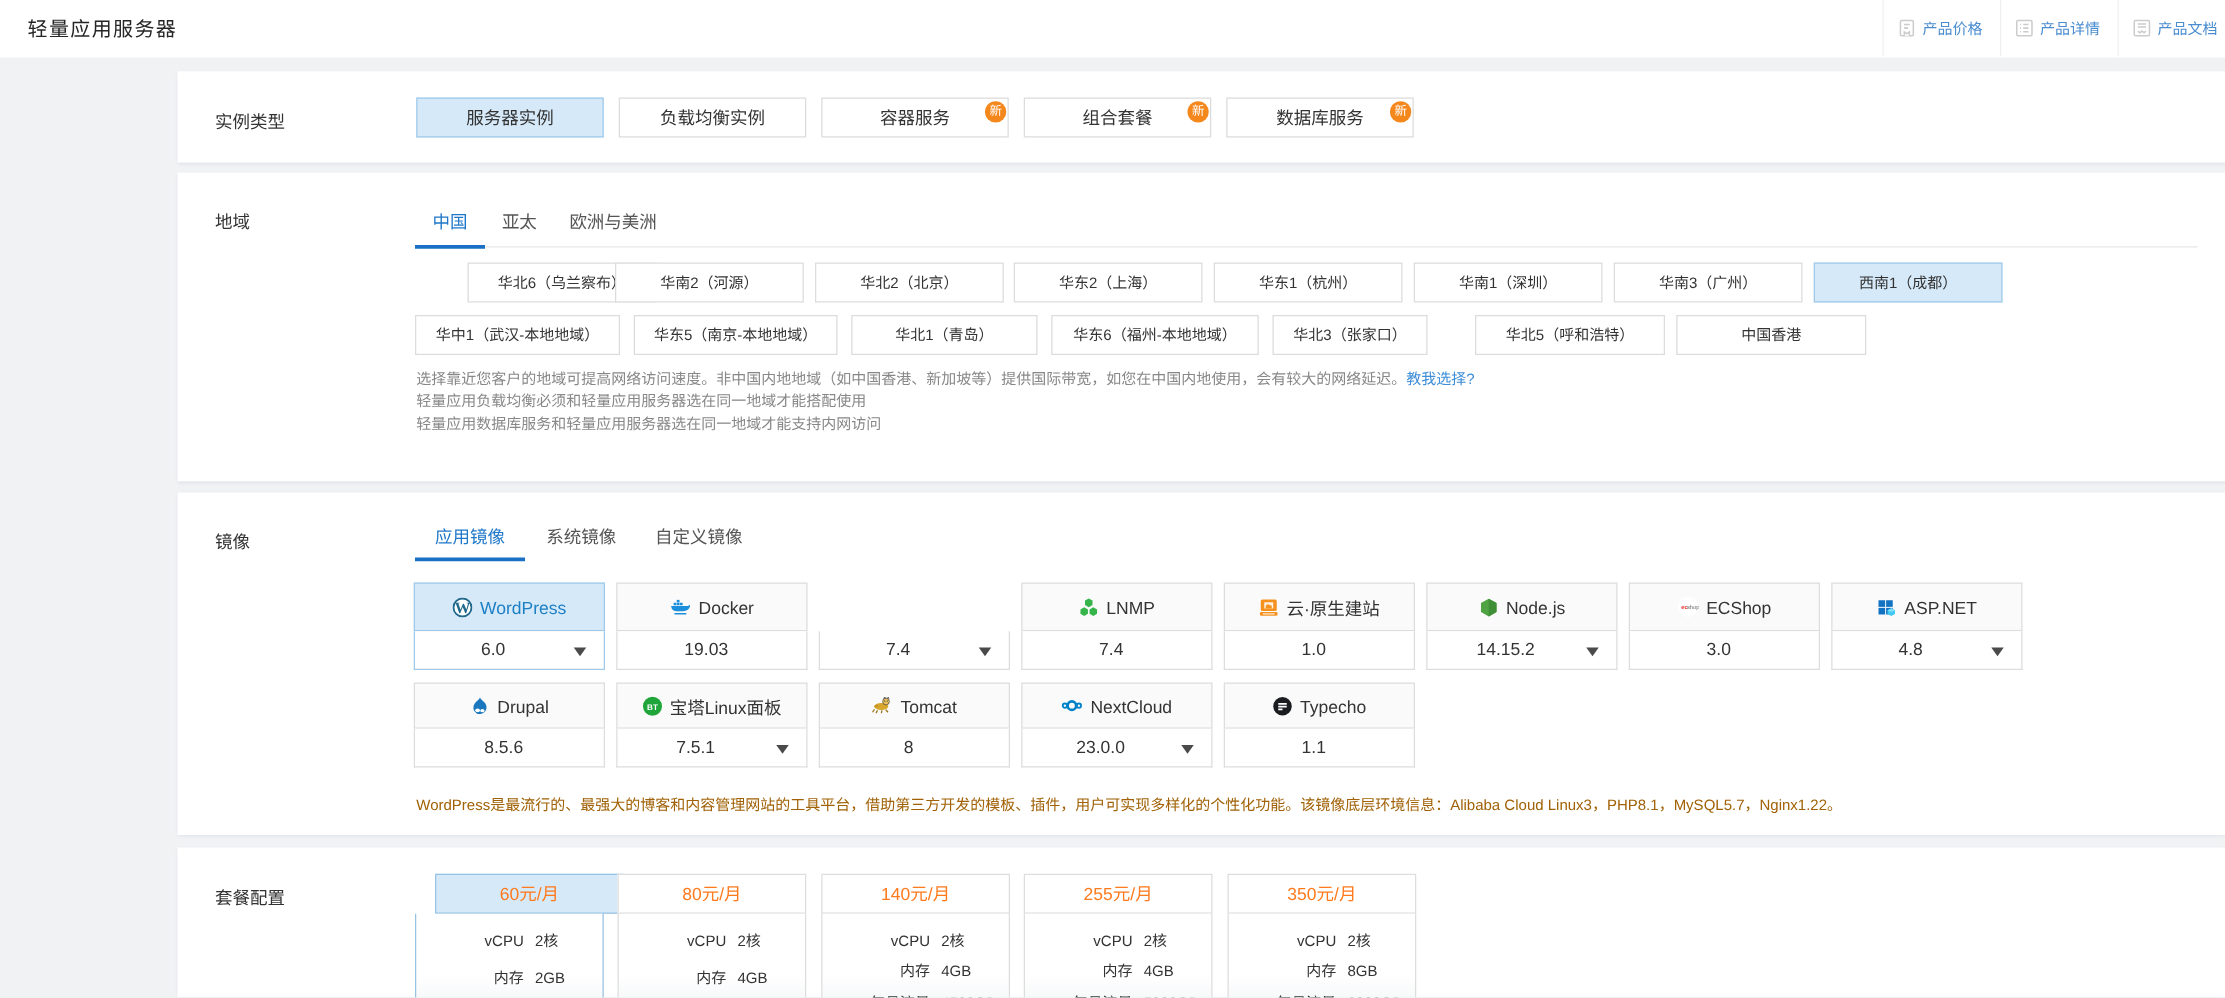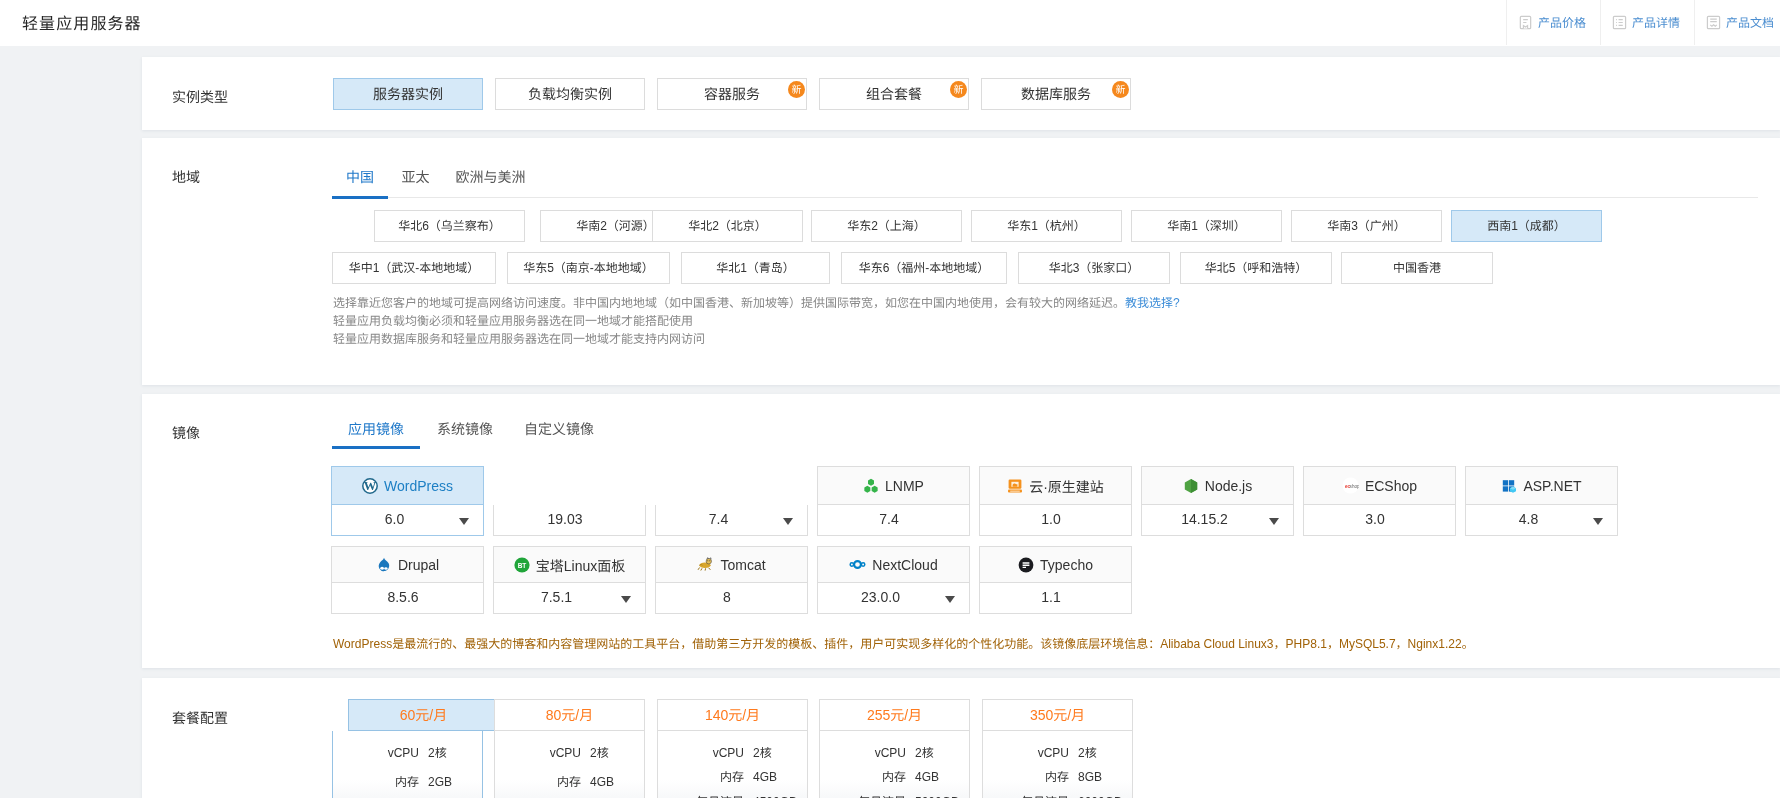--- a/index.html
+++ b/index.html
@@ -71,49 +71,57 @@
 <div class="badge" style="left:950px;top:81px;">新</div>
 <div class="badge" style="left:1112px;top:81px;">新</div>
 <div class="panel" style="top:138px;height:247px;"></div>
 <div class="slabel" style="top:166px;">地域</div>
 <div class="tab on" style="left:332px;width:56px;">中国</div>
 <div class="tab" style="left:388px;width:55px;">亚太</div>
 <div class="tab" style="left:443px;width:95px;">欧洲与美洲</div>
 <div class="hairline" style="left:332px;top:197px;width:1426px;"></div>
 <div class="tabline" style="left:332px;top:196px;width:56px;"></div>
 <div class="btn sm" style="left:332px;top:210px;width:151px;margin-left:42px;">华北6（乌兰察布）</div>
-<div class="btn sm" style="left:492px;top:210px;width:151px;margin-left:48px;">华南2（河源）</div>
+<div class="btn sm" style="left:492px;top:210px;width:151px;">华南2（河源）</div>
 <div class="btn sm" style="left:652px;top:210px;width:151px;">华北2（北京）</div>
 <div class="btn sm" style="left:811px;top:210px;width:151px;">华东2（上海）</div>
 <div class="btn sm" style="left:971px;top:210px;width:151px;">华东1（杭州）</div>
 <div class="btn sm" style="left:1131px;top:210px;width:151px;">华南1（深圳）</div>
 <div class="btn sm" style="left:1291px;top:210px;width:151px;">华南3（广州）</div>
 <div class="btn sm sel" style="left:1451px;top:210px;width:151px;">西南1（成都）</div>
 <div class="btn sm" style="left:332px;top:252px;width:164px;">华中1（武汉-本地地域）</div>
 <div class="btn sm" style="left:507px;top:252px;width:163px;">华东5（南京-本地地域）</div>
 <div class="btn sm" style="left:681px;top:252px;width:149px;">华北1（青岛）</div>
 <div class="btn sm" style="left:841px;top:252px;width:166px;">华东6（福州-本地地域）</div>
-<div class="btn sm" style="left:1018px;top:252px;width:152px;">华北3（张家口）</div>
+<div class="btn sm" style="left:1018px;top:252px;width:124px;">华北3（张家口）</div>
 <div class="btn sm" style="left:1180px;top:252px;width:152px;">华北5（呼和浩特）</div>
 <div class="btn sm" style="left:1341px;top:252px;width:152px;">中国香港</div>
 <div class="note" style="top:294px;">选择靠近您客户的地域可提高网络访问速度。非中国内地地域（如中国香港、新加坡等）提供国际带宽，如您在中国内地使用，会有较大的网络延迟。<a>教我选择?</a></div>
 <div class="note" style="top:312px;">轻量应用负载均衡必须和轻量应用服务器选在同一地域才能搭配使用</div>
 <div class="note" style="top:330px;">轻量应用数据库服务和轻量应用服务器选在同一地域才能支持内网访问</div>
 <div class="panel" style="top:394px;height:274px;"></div>
 <div class="slabel" style="top:422px;">镜像</div>
 <div class="tab on" style="left:332px;top:421px;width:88px;">应用镜像</div>
 <div class="tab" style="left:437px;top:421px;width:56px;">系统镜像</div>
 <div class="tab" style="left:524px;top:421px;width:70px;">自定义镜像</div>
 <div class="tabline" style="left:332px;top:446px;width:88px;"></div>
 <div class="ahead sel" style="left:331px;top:466px;height:39px;"><svg width="16" height="16" viewBox="0 0 16 16">
         <circle cx="8" cy="8" r="7.2" fill="#fff" stroke="#21698c" stroke-width="1.5"></circle>
         <text x="8" y="12.2" font-size="12.5" font-weight="bold" fill="#21698c" text-anchor="middle" font-family="Liberation Serif,serif">W</text>
       </svg>WordPress</div>
 <div class="aver sel wc" style="left:331px;top:505px;">6.0</div>
 <div class="caret" style="left:459px;top:518px;"></div>
+<div class="ahead" style="left:493px;top:466px;height:39px;"><svg width="17" height="17" viewBox="0 0 17 17" fill="#1c8fdc">
+        <rect x="2.9" y="5.2" width="2.2" height="2"></rect>
+        <rect x="5.4" y="5.2" width="2.2" height="2"></rect>
+        <rect x="7.9" y="5.2" width="2.2" height="2"></rect>
+        <rect x="5.4" y="2.9" width="2.2" height="2"></rect>
+        <path d="M.9 7.8h12.4c.9 0 1.9-.3 2.6-1 .3.7.1 2.1-.9 3.2-1 1.2-2.6 1.9-4.9 1.9H4.9c-2.1 0-3.8-1.3-4-4.1z"></path>
+        <rect x="3.4" y="13.4" width="9.8" height="1.1" rx=".55"></rect>
+      </svg>Docker</div>
 <div class="aver" style="left:493px;top:505px;">19.03</div>
 <div class="aver wc" style="left:655px;top:505px;">7.4</div>
 <div class="caret" style="left:783px;top:518px;"></div>
 <div class="ahead" style="left:817px;top:466px;height:39px;"><svg width="16" height="16" viewBox="0 0 16 16" fill="#35b44a">
         <path d="M8 .7l3 1.75v3.5L8 7.7 5 5.95v-3.5z"></path>
         <path d="M4.35 7.8l3 1.75v3.5l-3 1.75-3-1.75v-3.5z"></path>
         <path d="M11.65 7.8l3 1.75v3.5l-3 1.75-3-1.75v-3.5z"></path>
       </svg>LNMP</div>
 <div class="aver" style="left:817px;top:505px;">7.4</div>
 <div class="ahead" style="left:979px;top:466px;height:39px;"><svg width="16" height="16" viewBox="0 0 16 16">

